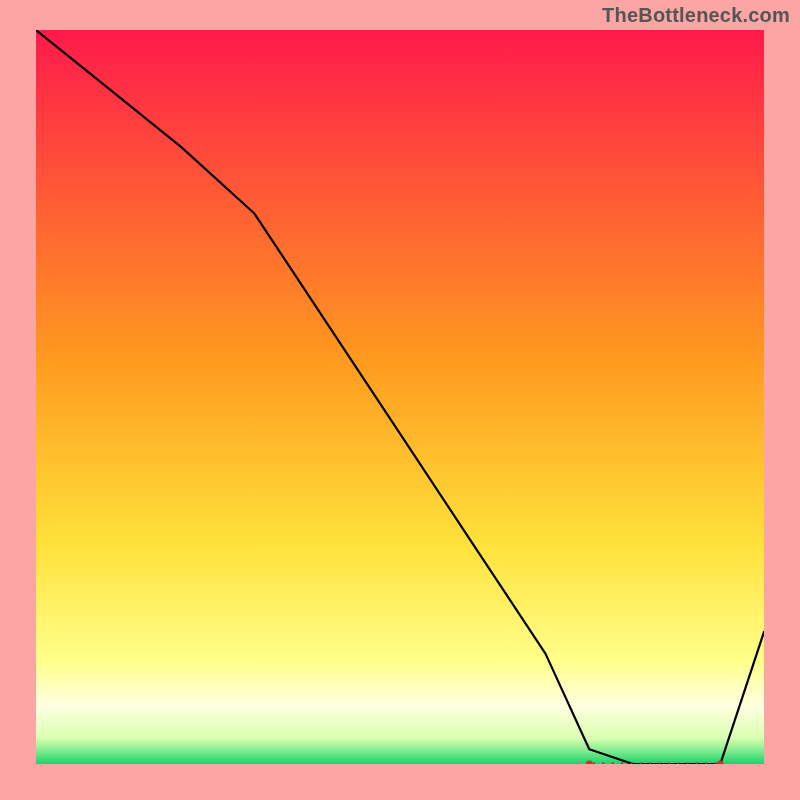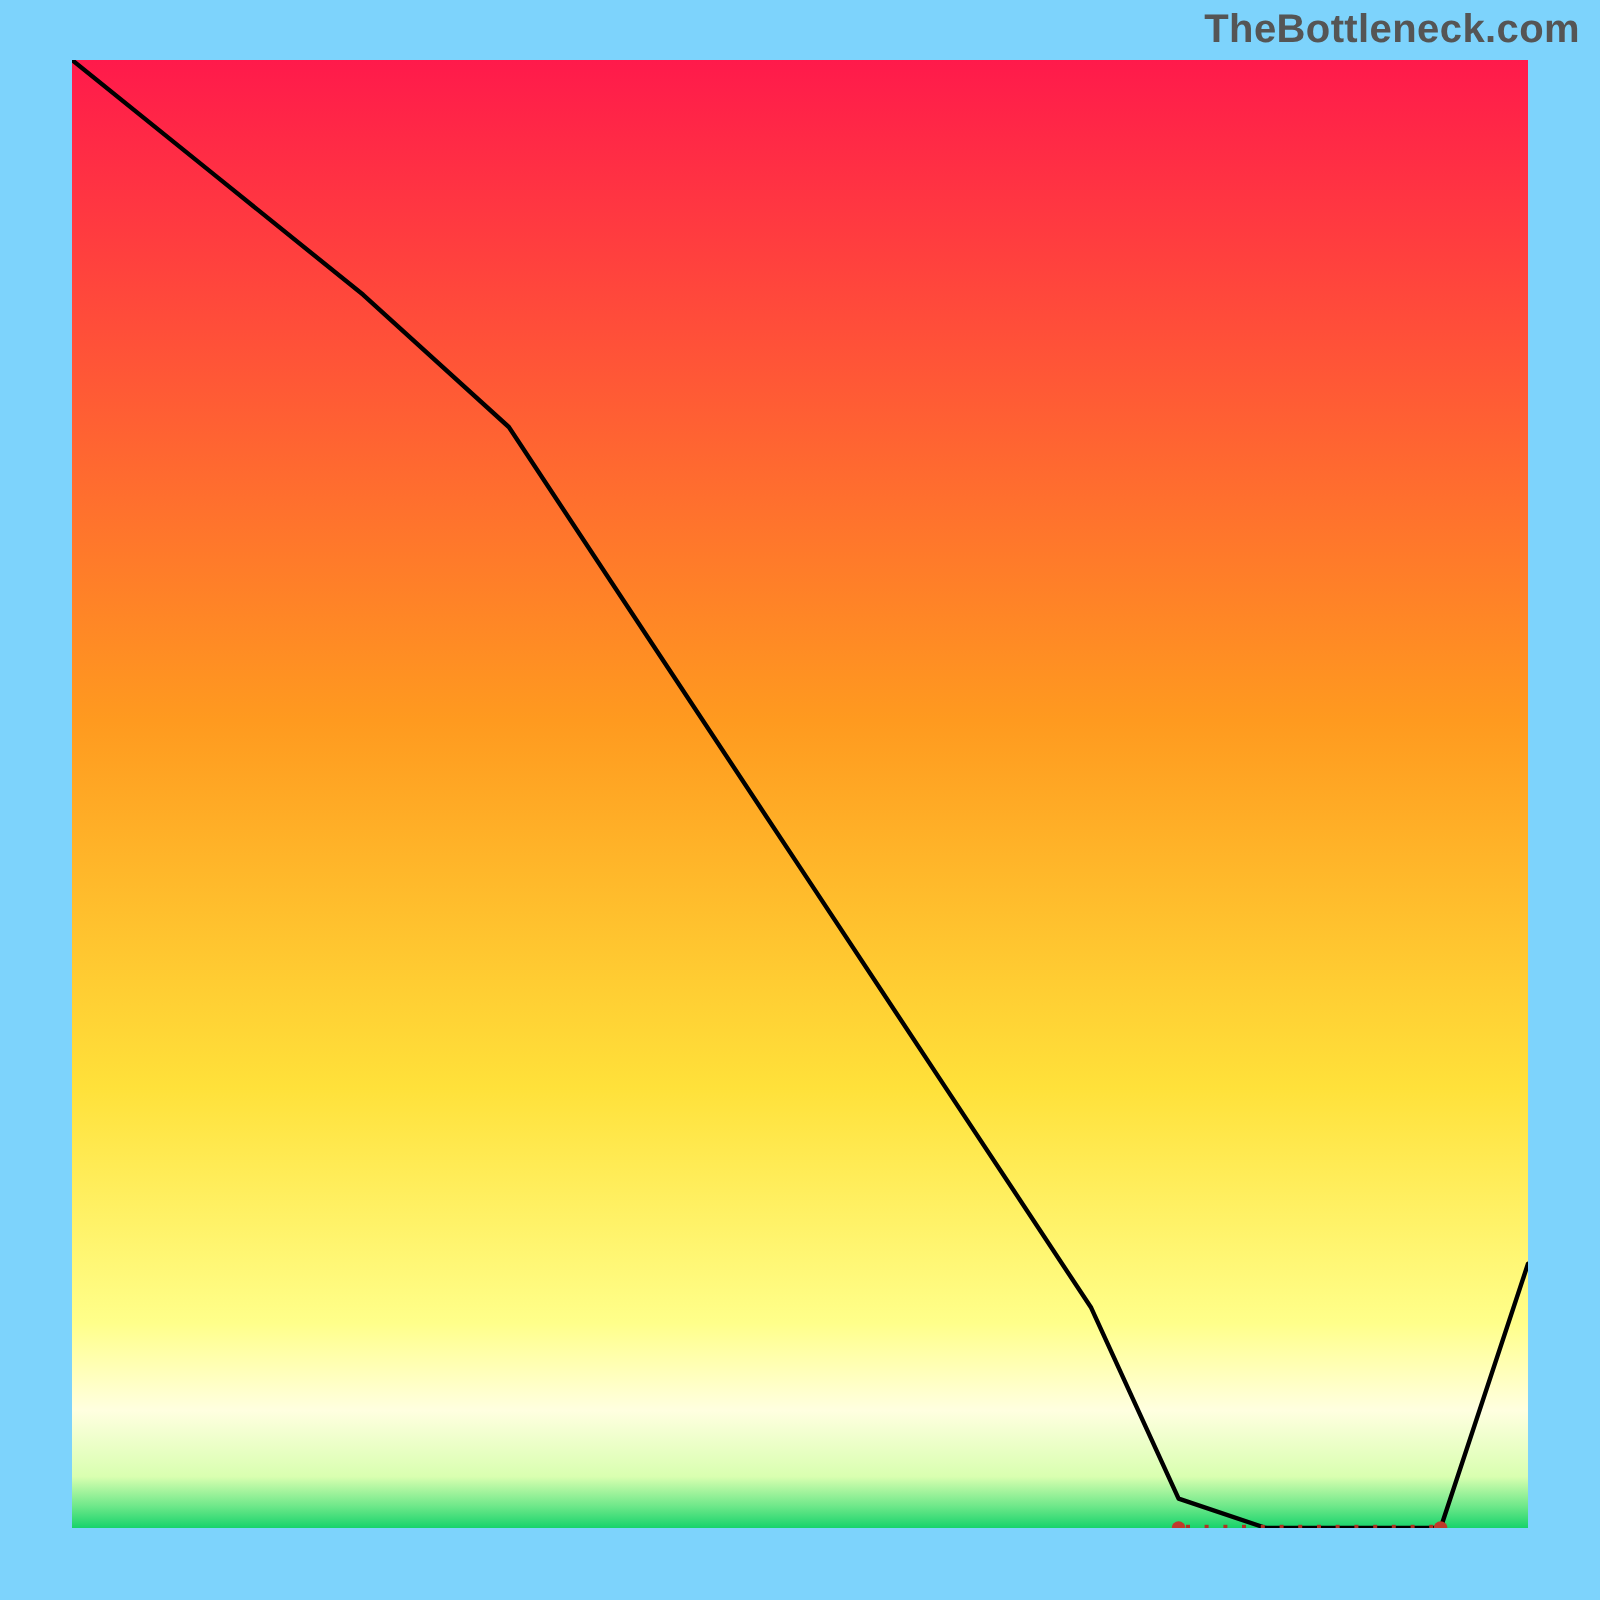--- a/index.html
+++ b/index.html
@@ -8,21 +8,21 @@
     width: 800px;
     height: 800px;
     background: #000;
     font-family: Arial, Helvetica, sans-serif;
     overflow: hidden;
   }
   .frame {
     position: relative;
     width: 800px;
     height: 800px;
-    background: #7dd3fc;
+    background: #fca5a5;
   }
   .watermark {
     position: absolute;
     top: 4px;
     right: 10px;
     color: #555;
     font-size: 20px;
     font-weight: 600;
     letter-spacing: 0.2px;
     z-index: 30;

